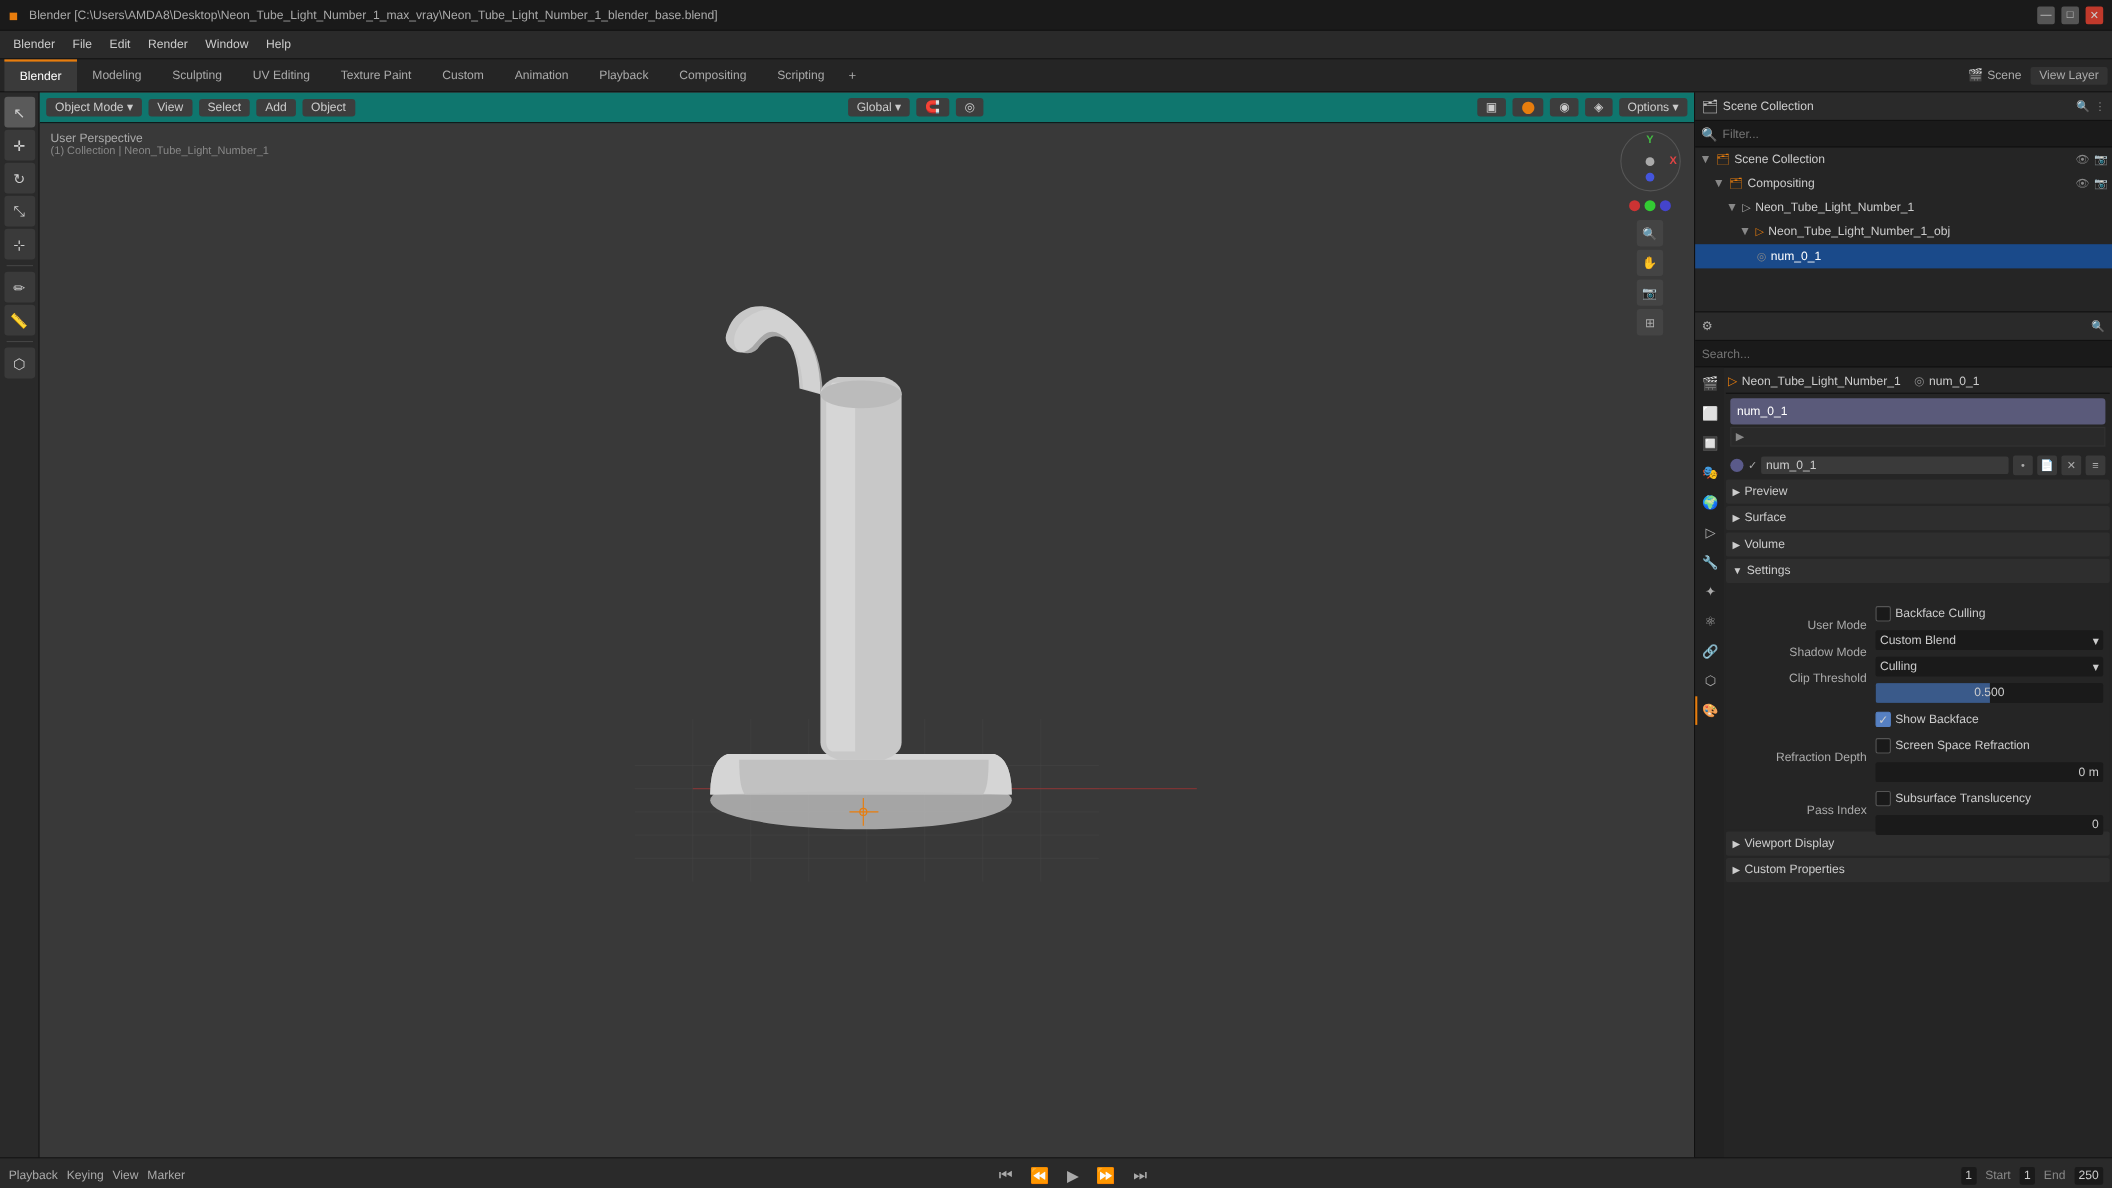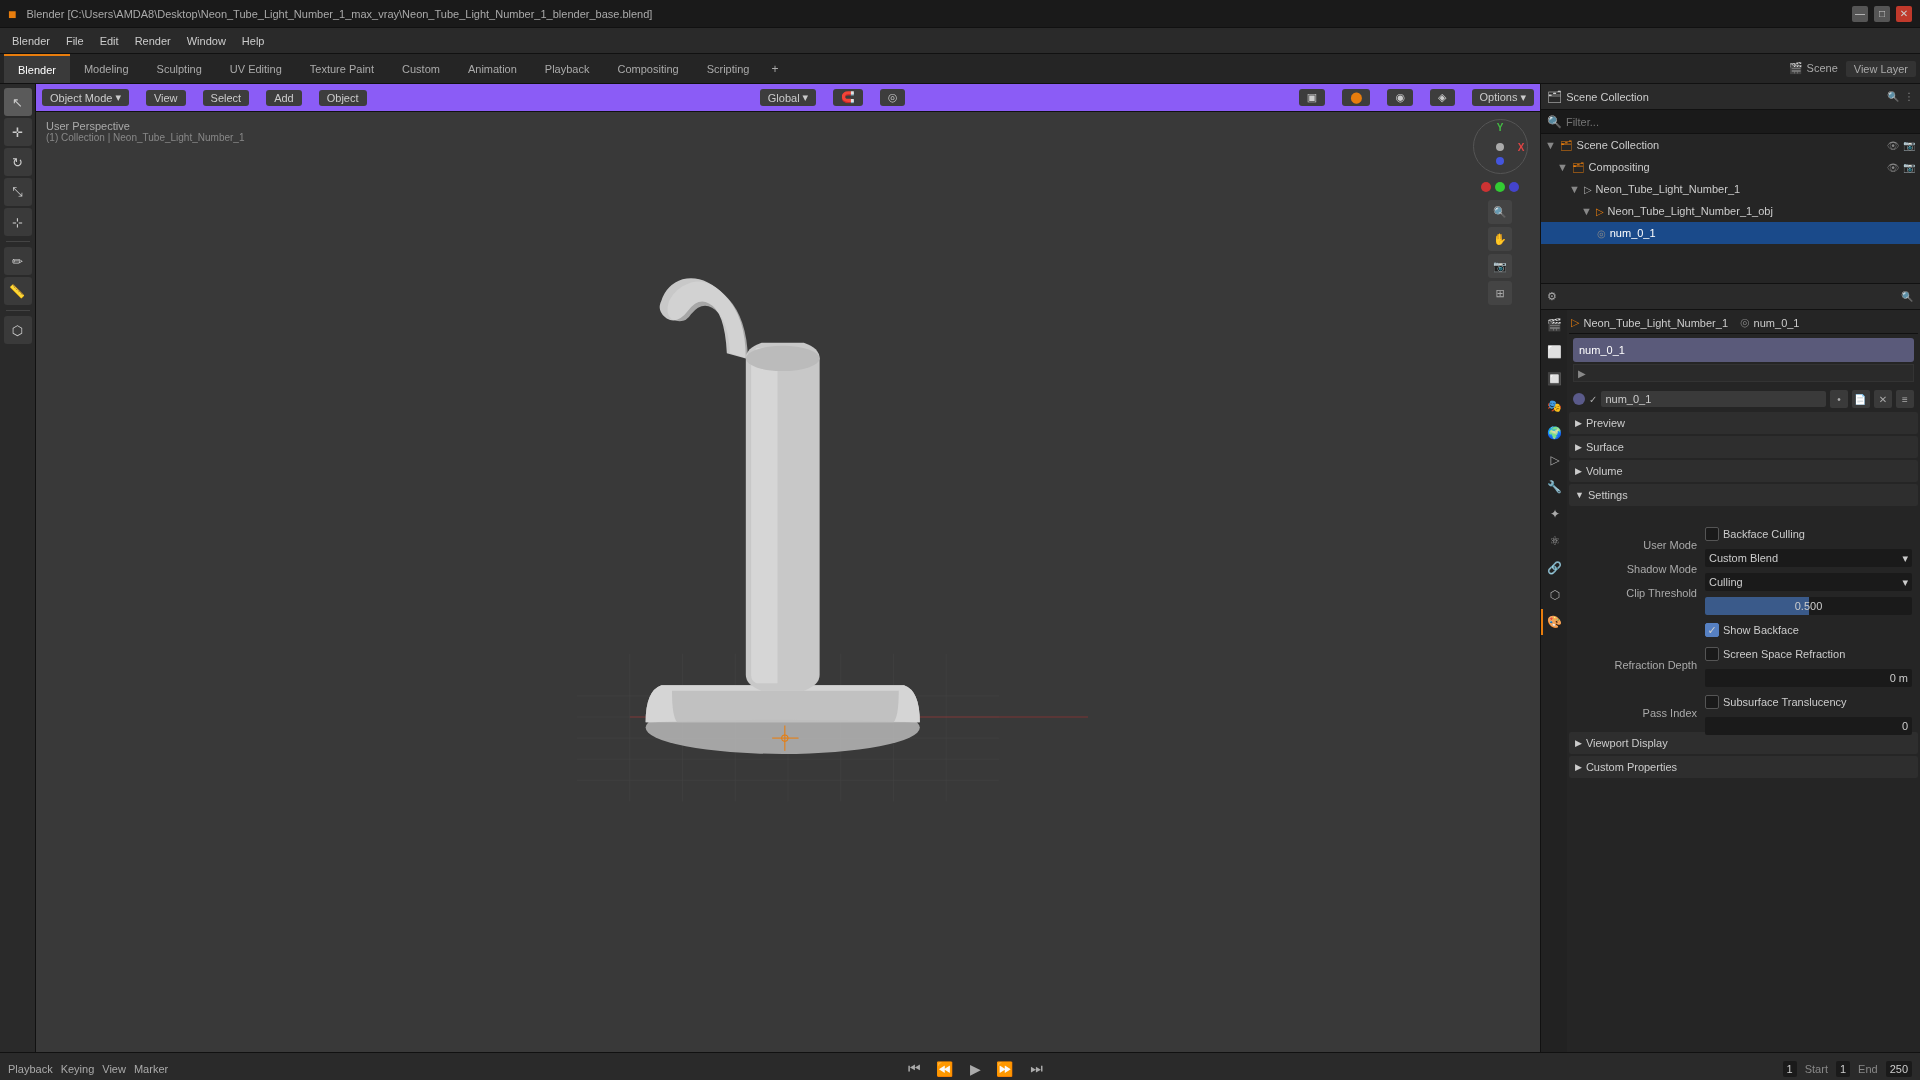--- a/index.html
+++ b/index.html
@@ -44,21 +44,21 @@
     .tool-separator { width: 24px; height: 1px; background: #444; margin: 3px 0; }
 
     
     #viewport {
       flex: 1; background: #393939; position: relative; overflow: hidden;
     }
 
     
     #viewport-header {
       position: absolute; top: 0; left: 0; right: 0; height: 28px;
-      background: #8b5cf6; display: flex; align-items: center; padding: 0 6px; gap: 17px;
+      background: #0f766e; display: flex; align-items: center; padding: 0 6px; gap: 6px;
       border-bottom: 1px solid #111; z-index: 10;
     }
     .vp-btn { padding: 2px 8px; background: #3d3d3d; border-radius: 3px; color: #ccc; font-size: 11px; cursor: pointer; display: flex; align-items: center; gap: 3px; }
 
     
     #viewport-label {
       position: absolute; top: 36px; left: 10px; color: #aaa; font-size: 11px; z-index: 5;
     }
 
     
@@ -403,20 +403,23 @@
 
     <div id="properties" style="flex:1;display:flex;flex-direction:column;overflow:hidden;">
 
       <div id="prop-header">
         <span style="color:#aaa;font-size:11px;">⚙</span>
         <div style="margin-left:auto;display:flex;gap:4px;">
           <span style="color:#888;font-size:10px;">🔍</span>
         </div>
       </div>
 
+      <div style="height:24px;background:#1a1a1a;display:flex;align-items:center;padding:0 6px;border-bottom:1px solid #111;">
+        <input type="text" placeholder="Search..." style="background: transparent; border: none; color: rgb(204, 204, 204); font-size: 11px; outline: none; width: 100%;">
+      </div>
 
       <div id="props-panel-layout">
 
         <div id="props-icon-sidebar">
           <div class="prop-tab">🎬</div>
           <div class="prop-tab">⬜</div>
           <div class="prop-tab">🔲</div>
           <div class="prop-tab">🎭</div>
           <div class="prop-tab">🌍</div>
           <div class="prop-tab">▷</div>

